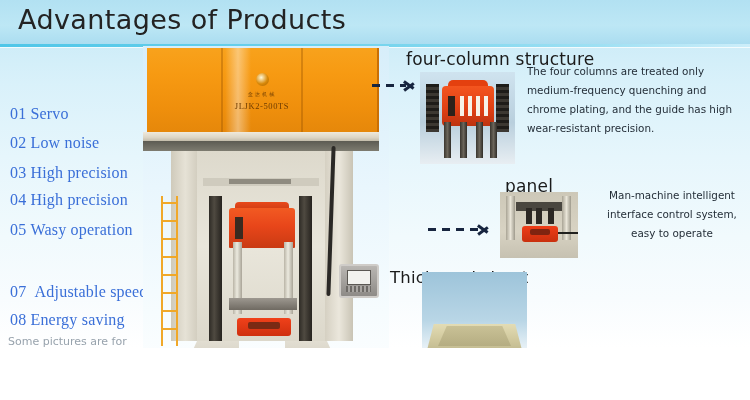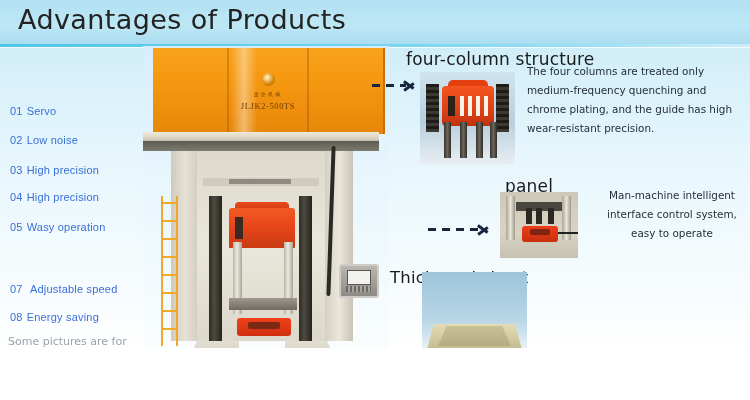--- a/index.html
+++ b/index.html
@@ -26,38 +26,38 @@
     background:rgba(255,255,255,.75);
   }
   .title{
     position:absolute;left:18px;top:4px;
     font-size:27px;letter-spacing:.4px;color:#232323;
     font-family:"DejaVu Sans", sans-serif;font-weight:400;
   }
   
   .feat{
     position:absolute;left:10px;
-    color:#3a6fd8;font-size:11px;letter-spacing:.2px;
+    color:#3a6fd8;font-size:16px;letter-spacing:.2px;
     white-space:nowrap;
-    font-family:Liberation Sans, sans-serif;
+    font-family:Liberation Serif, serif;
   }
   .feat .num{margin-right:4px;}
   .disclaimer{
     position:absolute;left:8px;top:334px;width:152px;
     color:#98a3ad;font-size:11px;line-height:16px;
     font-family:"DejaVu Sans", sans-serif;
   }
   
   .machine{
     position:absolute;left:143px;top:46px;width:246px;height:354px;
     background:linear-gradient(180deg,#d7eefa 0%, #e9f6fd 40%, #f6fcfe 75%, #ffffff 100%);
     overflow:hidden;
   }
   .m-crown{
-    position:absolute;left:10px;top:2px;width:230px;height:86px;
+    position:absolute;left:4px;top:2px;width:230px;height:86px;
     background:linear-gradient(180deg,#f8a21c 0%, #f79a12 30%, #ef8f0c 70%, #e5870a 100%);
     border-right:2px solid #c96f05;
   }
   .m-crown .seam{position:absolute;top:0;width:2px;height:86px;background:rgba(150,80,0,.35);}
   .m-crown .gloss{
     position:absolute;left:78px;top:0;width:26px;height:86px;
     background:linear-gradient(90deg,rgba(255,255,255,0) 0%,rgba(255,255,255,.40) 50%,rgba(255,255,255,0) 100%);
   }
   .m-logo{
     position:absolute;left:0;right:0;top:24px;text-align:center;

